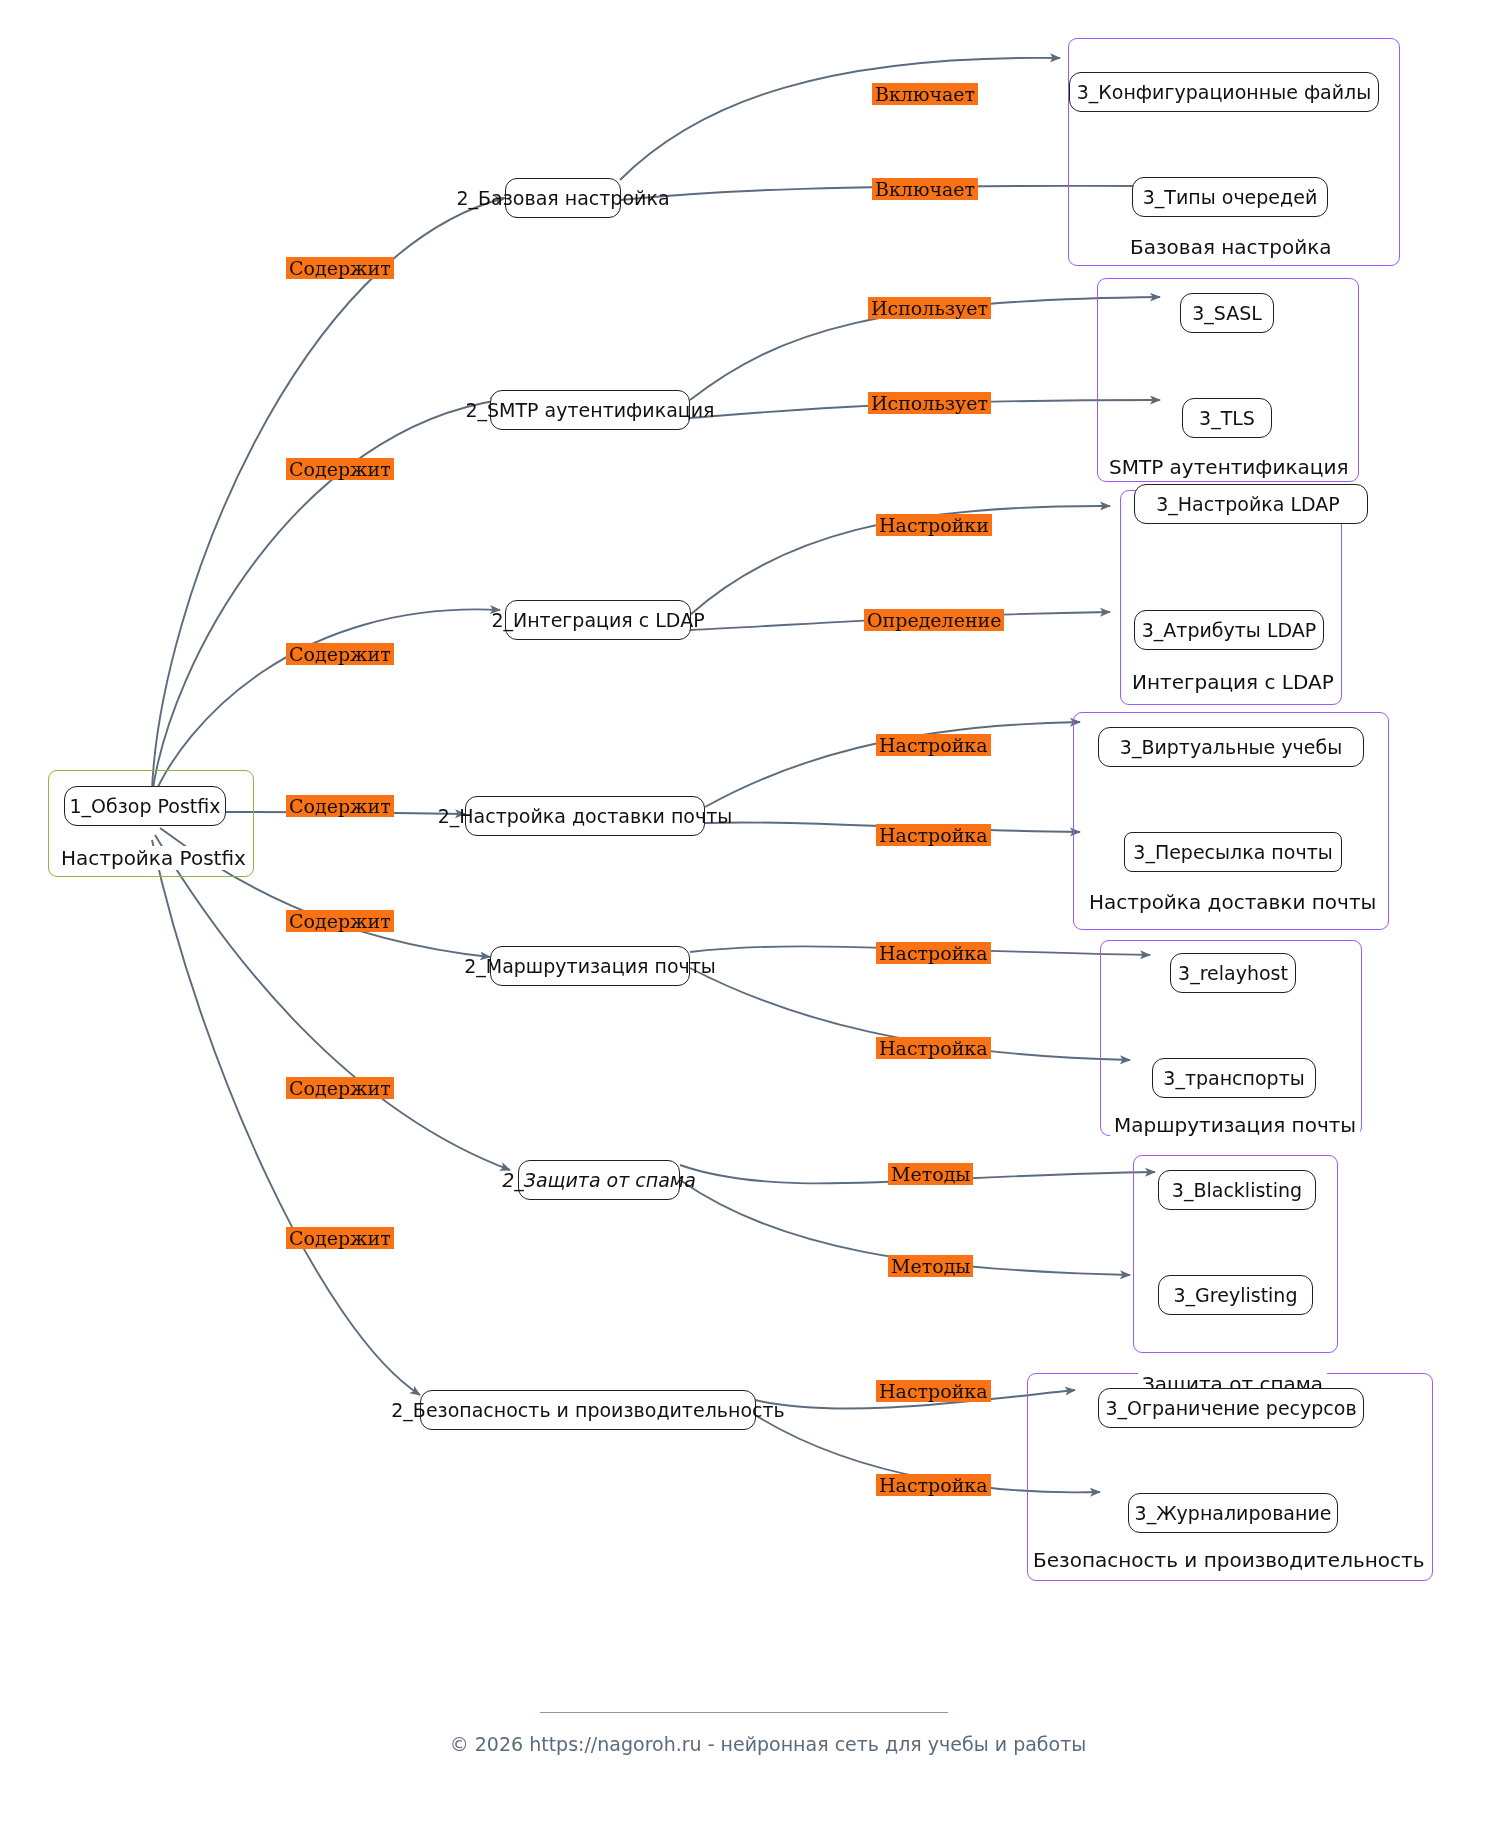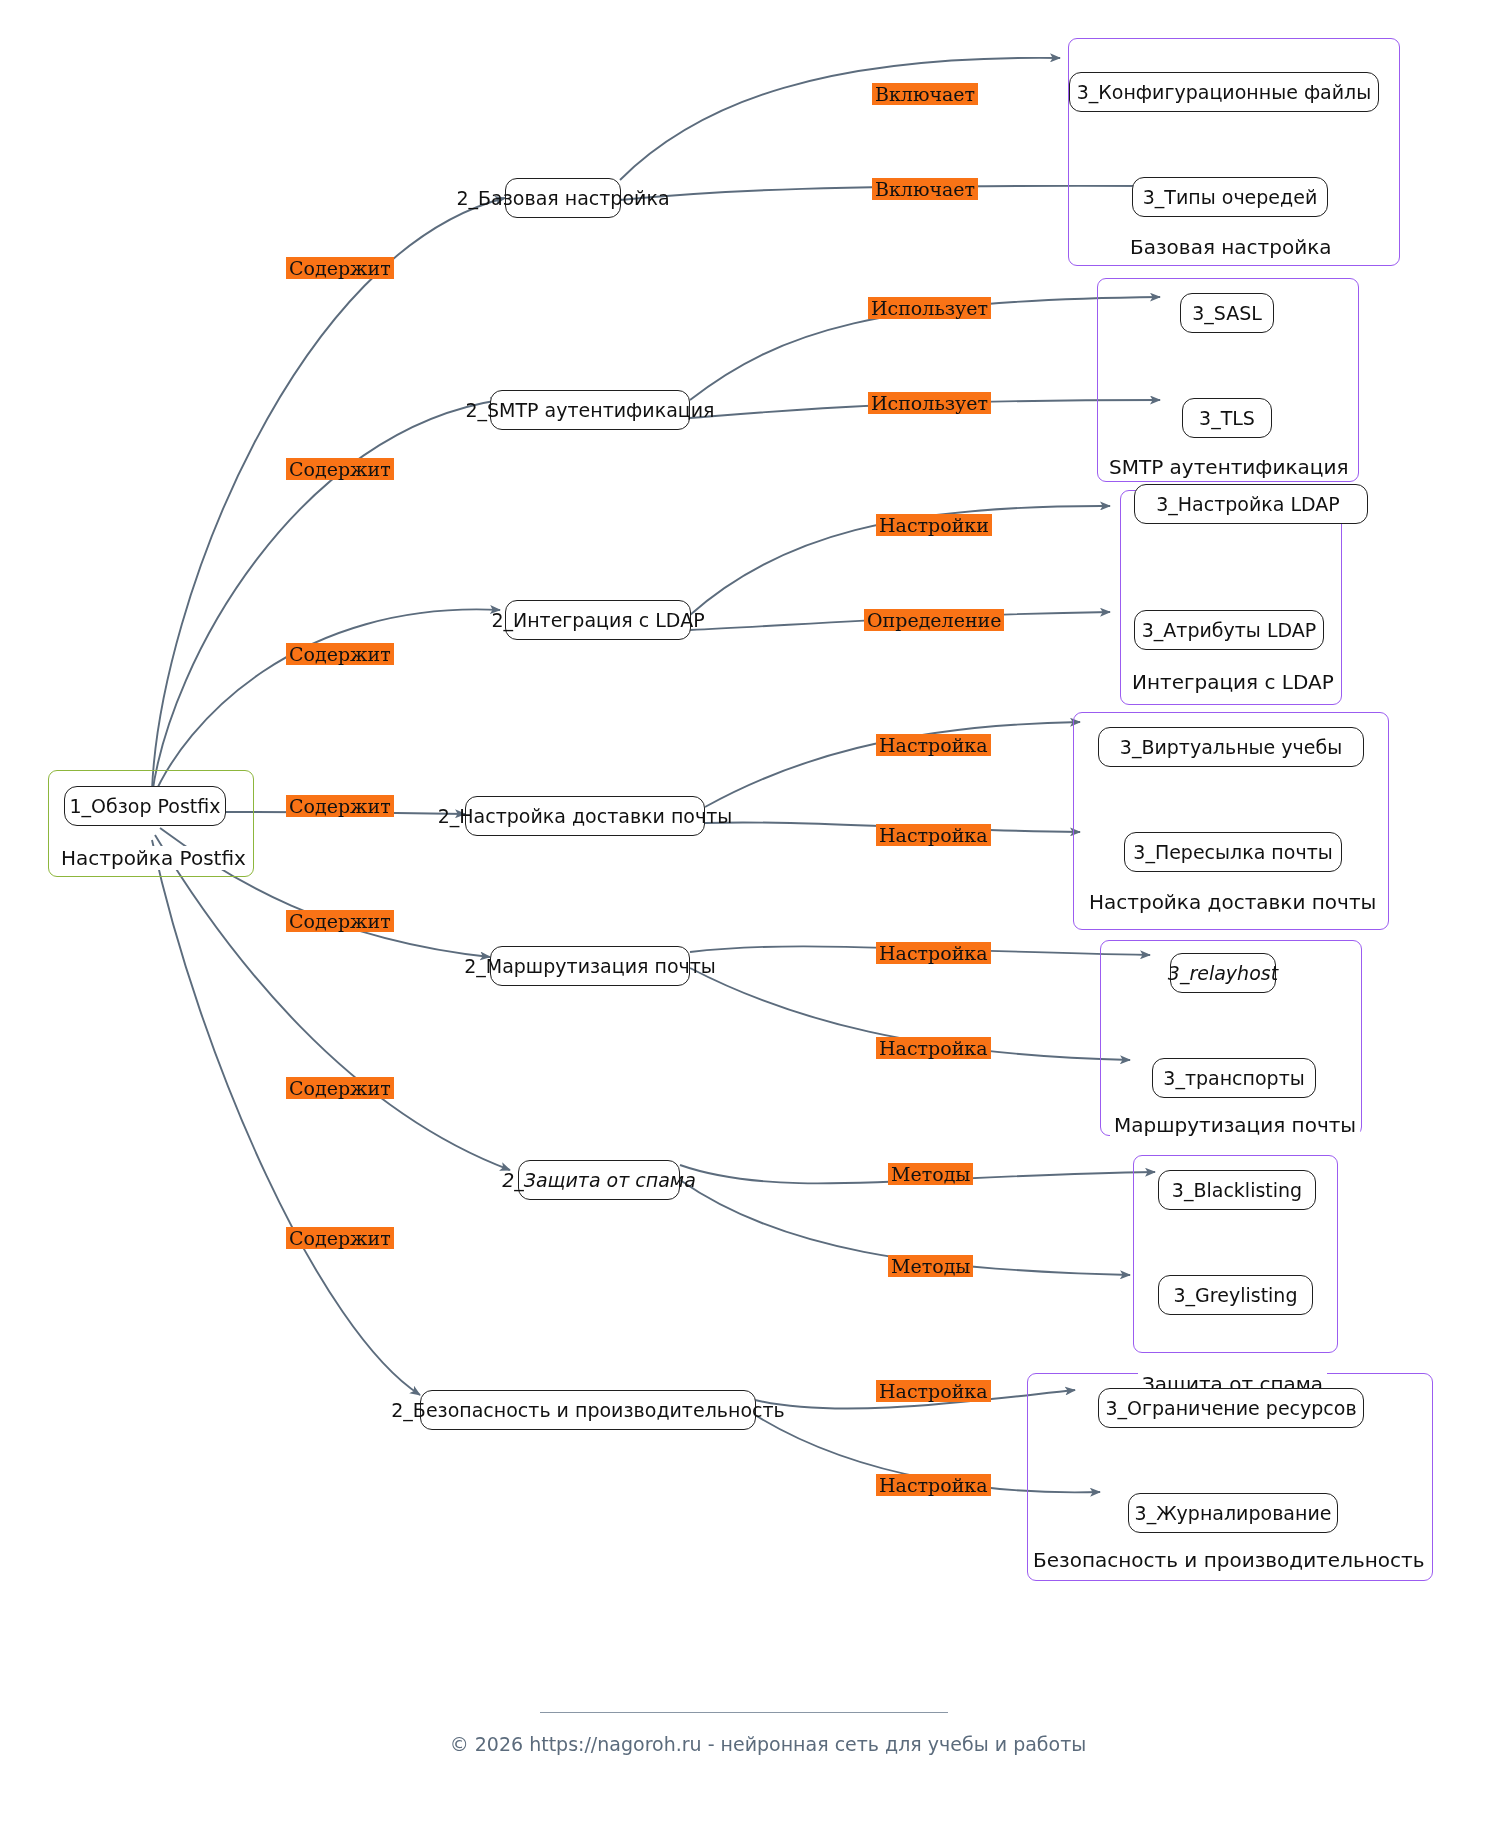--- a/index.html
+++ b/index.html
@@ -94,25 +94,25 @@
   <div class="node" style="left:1182px;top:398px;width:90px;">3_TLS</div>
   <div class="cluster-label" style="left:1105px;top:455px;">SMTP аутентификация</div>
 
   <div class="cluster" style="left:1120px;top:490px;width:222px;height:215px;"></div>
   <div class="node" style="left:1134px;top:484px;width:234px;padding-left:8px;">3_Настройка LDAP</div>
   <div class="node" style="left:1134px;top:610px;width:190px;">3_Атрибуты LDAP</div>
   <div class="cluster-label" style="left:1128px;top:670px;">Интеграция с LDAP</div>
 
   <div class="cluster" style="left:1073px;top:712px;width:316px;height:218px;"></div>
   <div class="node" style="left:1098px;top:727px;width:266px;">3_Виртуальные учебы</div>
-  <div class="node" style="left:1124px;top:832px;width:218px;">3_Пересылка почты</div>
+  <div class="node" style="left:1124px;top:832px;width:218px;border-radius:8px;">3_Пересылка почты</div>
   <div class="cluster-label" style="left:1085px;top:890px;">Настройка доставки почты</div>
 
   <div class="cluster" style="left:1100px;top:940px;width:262px;height:196px;"></div>
-  <div class="node" style="left:1170px;top:953px;width:106px;font-style:italic;">3_relayhost</div>
+  <div class="node" style="left:1170px;top:953px;width:126px;">3_relayhost</div>
   <div class="node" style="left:1152px;top:1058px;width:164px;">3_транспорты</div>
   <div class="cluster-label" style="left:1110px;top:1113px;">Маршрутизация почты</div>
 
   <div class="cluster" style="left:1133px;top:1155px;width:205px;height:198px;"></div>
   <div class="node" style="left:1158px;top:1170px;width:158px;">3_Blacklisting</div>
   <div class="node" style="left:1158px;top:1275px;width:155px;">3_Greylisting</div>
   <div class="cluster-label" style="left:1138px;top:1330px;margin-top:42px;">Защита от спама</div>
 
   <div class="cluster" style="left:1027px;top:1373px;width:406px;height:208px;"></div>
   <div class="node" style="left:1098px;top:1388px;width:266px;">3_Ограничение ресурсов</div>

